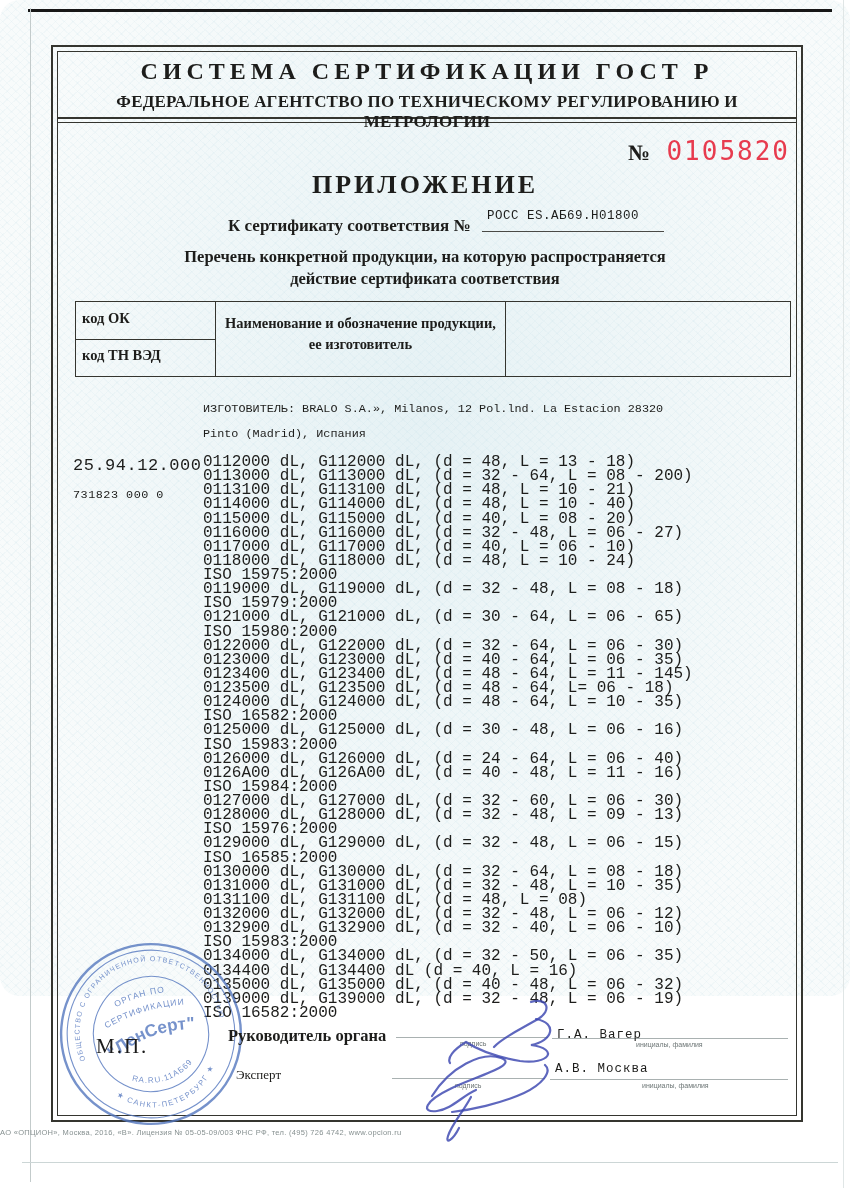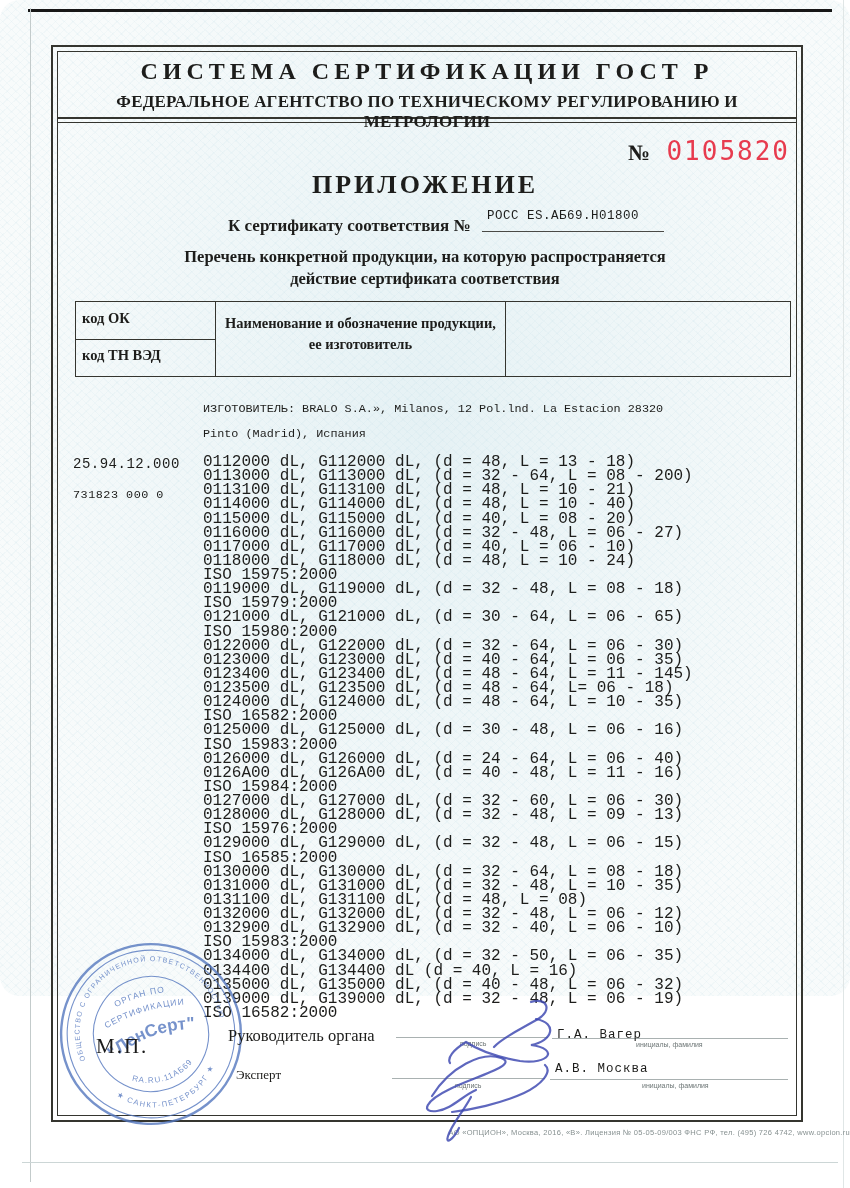--- a/index.html
+++ b/index.html
@@ -46,47 +46,47 @@
   .tbl-v1{left:215px;top:301px;width:1px;height:76px;background:var(--line-dark)}
   .tbl-v2{left:505px;top:301px;width:1px;height:76px;background:var(--line-dark)}
   .tbl-hsplit{left:75px;top:339px;width:140px;height:1px;background:var(--line-dark)}
   .cell-ok{left:82px;top:310px;font-size:14.5px;font-weight:600}
   .cell-tnved{left:82px;top:347px;font-size:14.5px;font-weight:600}
   .cell-mid{left:217px;top:313px;width:287px;text-align:center;font-size:14.5px;font-weight:bold;line-height:21px}
   .cell-right{left:507px;top:313px;width:283px;text-align:center;font-size:14.5px;font-weight:bold;line-height:21px}
   
   .mono{font-family:"Liberation Mono",monospace;white-space:pre}
   .manufacturer{left:203px;top:397px;font-size:11.8px;line-height:25px}
-  .code-ok{left:73px;top:456px;font-size:14px;letter-spacing:.5px}
+  .code-ok{left:73px;top:456px;font-size:17px;letter-spacing:.5px}
   .code-tnved{left:73px;top:488px;font-size:11.8px;letter-spacing:.5px}
   .products{left:203px;top:455px;font-size:16px;line-height:14.12px}
   
   .stamp{left:50px;top:933px;width:202px;height:202px;opacity:.8;transform:rotate(-17deg)}
   .stamp text{fill:var(--stamp-blue);font-family:"Liberation Sans",sans-serif}
   .stamp .ring{stroke:var(--stamp-blue);fill:none}
   .mp{left:96px;top:1034px;font-size:21px;letter-spacing:2px;color:#1b1b1b;z-index:6}
   
-  .role1{left:228px;top:1026px;font-size:16.5px;font-weight:normal}
+  .role1{left:228px;top:1026px;font-size:16.5px;font-weight:bold}
   .role2{left:236px;top:1067px;font-size:13px;font-weight:normal}
   .sline{height:1px;background:#a9b1b1}
   .sline-a1{left:396px;top:1037px;width:152px}
   .sline-a2{left:552px;top:1038px;width:236px}
   .sline-b1{left:392px;top:1078px;width:153px}
   .sline-b2{left:550px;top:1079px;width:238px}
   .name1{left:557px;top:1028px;font-family:"Liberation Mono",monospace;font-size:12.5px;letter-spacing:1px}
   .name2{left:555px;top:1062px;font-family:"Liberation Mono",monospace;font-size:12.5px;letter-spacing:1px}
   .cap{font-family:"Liberation Sans",sans-serif;font-size:7px;color:#6d7676}
   .cap-s1{left:460px;top:1040px}
   .cap-n1{left:636px;top:1041px}
   .cap-s2{left:455px;top:1082px}
   .cap-n2{left:642px;top:1082px}
   .ink{left:0;top:0;z-index:7;pointer-events:none}
   .ink path{stroke:var(--ink-blue);fill:none;stroke-width:2.2;stroke-linecap:round;opacity:.82}
   
-  .footer{left:0;top:1128px;width:850px;text-align:right;font-family:"Liberation Sans",sans-serif;font-size:7.5px;color:#869090;letter-spacing:.3px}
+  .footer{left:0;top:1128px;width:850px;text-align:left;font-family:"Liberation Sans",sans-serif;font-size:7.5px;color:#869090;letter-spacing:.3px}
 </style>
 </head>
 <body>
 
 <div class="page">
 
   <div class="abs scan-top"></div>
   <div class="abs scan-left"></div>
   <div class="abs scan-right"></div>
   <div class="abs scan-bottom"></div>

